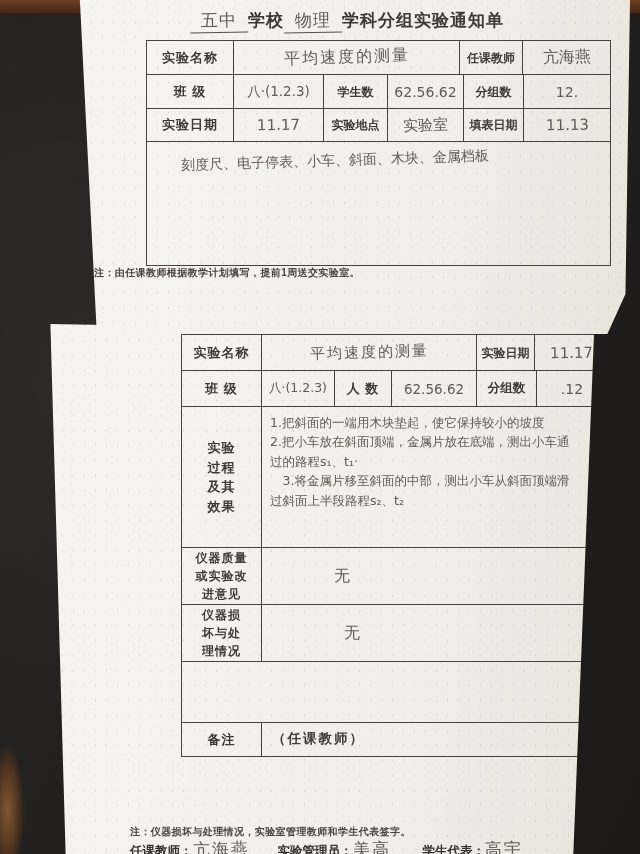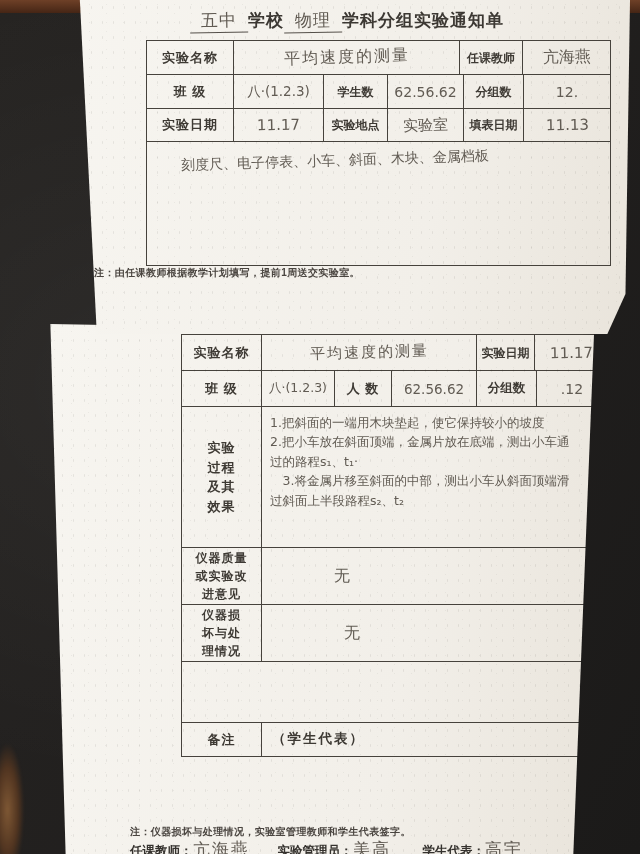--- a/index.html
+++ b/index.html
@@ -154,21 +154,21 @@
           </div>
         <div class="tc hw" style="width:345px;font-size:16px;justify-content:flex-start;padding-left:82px">无</div>
       </div>
 
       <div class="trow" style="height:60px">
         <div class="tc" style="width:345px"></div>
       </div>
 
       <div class="trow" style="height:33px">
         <div class="tc lab" style="width:80px">备注</div>
-        <div class="tc lab" style="width:345px;justify-content:flex-start;padding-left:10px;font-size:13.5px;letter-spacing:2px">（学生代表）</div>
+        <div class="tc lab" style="width:345px;justify-content:flex-start;padding-left:10px;font-size:13.5px;letter-spacing:2px">（任课教师）</div>
       </div>
     </div>
 
     <div class="pnote" style="left:84px;top:507px">注：仪器损坏与处理情况，实验室管理教师和学生代表签字。</div>
 
     <div class="sigrow" style="left:84px;top:520px">
       <span>任课教师：</span>
       <span class="hw tilt2">亢海燕</span>
       <span style="margin-left:28px">实验管理员：</span>
       <span class="hw tilt">美高</span>

